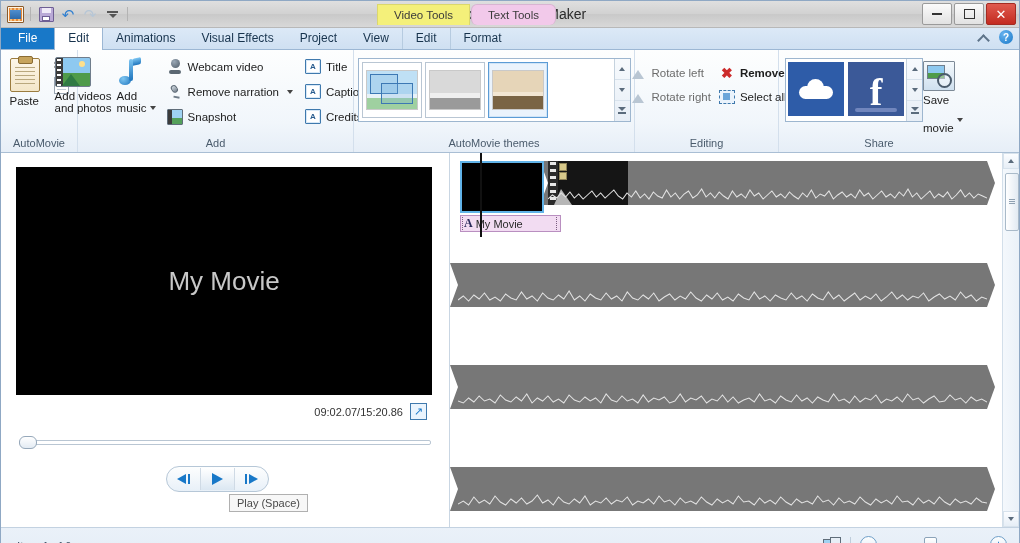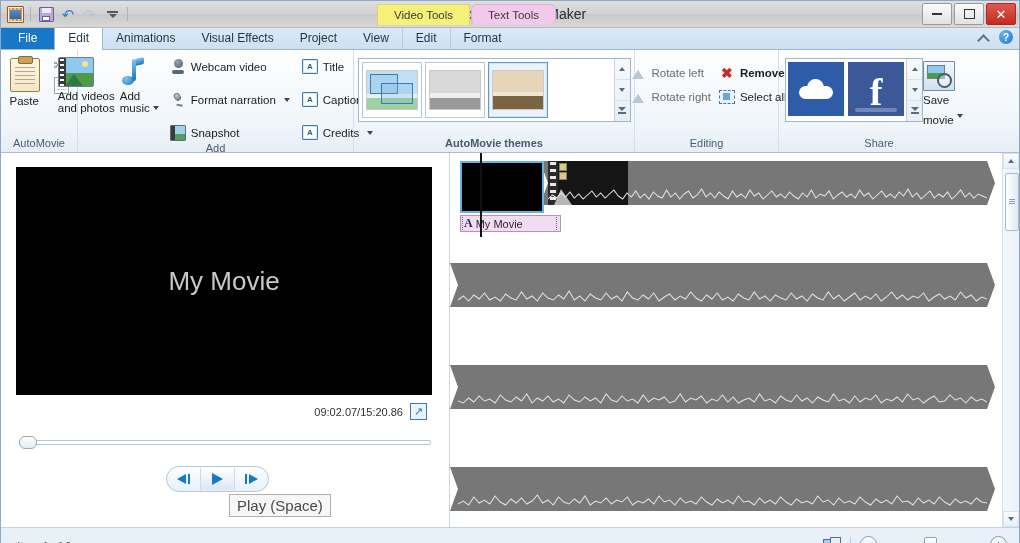--- a/index.html
+++ b/index.html
@@ -113,21 +113,21 @@
   .vidphoto .mtn{position:absolute;left:6px;bottom:0;width:0;height:0;
      border-left:9px solid transparent;border-right:9px solid transparent;border-bottom:12px solid #2f7a44;}
   .noteico{width:26px;height:30px;position:relative;}
   .noteico:before{content:"";position:absolute;left:2px;bottom:2px;width:12px;height:9px;border-radius:50%;
      background:radial-gradient(circle at 35% 30%,#7ec6f2,#1d74bd);}
   .noteico:after{content:"";position:absolute;left:12px;top:2px;width:4px;height:22px;border-radius:2px;
      background:linear-gradient(180deg,#7ec6f2,#1d74bd);}
   .notehead2{position:absolute;right:2px;top:1px;width:9px;height:7px;border-radius:2px;
      background:linear-gradient(180deg,#7ec6f2,#1d74bd);transform:skewY(-14deg);}
 
-  .cmdlist{display:flex;flex-direction:column;gap:16px;padding:4px 0 0 4px;}
+  .cmdlist{display:flex;flex-direction:column;gap:8px;padding:4px 0 0 4px;}
   .cmd{display:flex;align-items:center;gap:5px;height:17px;font-size:11.5px;color:#1c1c1c;cursor:default;white-space:nowrap;}
   .cmd .ci{width:16px;height:16px;display:flex;align-items:center;justify-content:center;flex:0 0 16px;}
   .caret{width:0;height:0;border-left:3.5px solid transparent;border-right:3.5px solid transparent;
      border-top:4px solid #444;margin-left:3px;}
   .bigcaret{width:0;height:0;border-left:4px solid transparent;border-right:4px solid transparent;
      border-top:4.5px solid #333;margin-top:2px;}
 
   .webcam{width:14px;height:15px;position:relative;}
   .webcam:before{content:"";position:absolute;left:3px;top:0;width:9px;height:9px;border-radius:50%;
      background:radial-gradient(circle at 35% 30%,#9aa8b6,#4e5b68);}
@@ -210,21 +210,21 @@
      background:linear-gradient(180deg,#ffffff,#e3ebf3);border:1px solid #96a8ba;}
   .transport{position:absolute;left:165px;top:313px;display:flex;align-items:center;
      border:1px solid #b6c7d7;border-radius:13px;background:linear-gradient(180deg,#fdfefe,#e8f0f8);height:24px;}
   .tbtn{width:33px;height:22px;display:flex;align-items:center;justify-content:center;border-right:1px solid #cfdae5;}
   .tbtn:last-child{border-right:none;}
   .tbtn.mid{background:linear-gradient(180deg,#fff,#dbe7f2);}
   .tri-r{width:0;height:0;border-top:6px solid transparent;border-bottom:6px solid transparent;border-left:11px solid #1878c8;}
   .tri-l{width:0;height:0;border-top:5px solid transparent;border-bottom:5px solid transparent;border-right:9px solid #1878c8;}
   .bar-v{width:2.5px;height:10px;background:#1878c8;}
   .tooltip{position:absolute;left:228px;top:341px;background:#f7f7f7;border:1px solid #b0b0b0;
-     padding:2px 7px;font-size:15px;color:#4a4a4a;}
+     padding:2px 7px;font-size:11px;color:#4a4a4a;}
 
   
   .timeline{flex:1;position:relative;background:#fff;overflow:hidden;}
   .tlscroll{position:absolute;right:0;top:0;width:16px;height:374px;
      background:linear-gradient(90deg,#f4f8fc,#eaf1f8);border-left:1px solid #d3dfea;}
   .tlsb{height:16px;display:flex;align-items:center;justify-content:center;
      background:linear-gradient(180deg,#fbfdff,#e6eef6);border:1px solid #d7e2ec;box-sizing:border-box;}
   .tlthumb{position:absolute;left:2px;top:20px;width:12px;height:56px;border-radius:2px;
      background:linear-gradient(90deg,#ffffff,#e2eaf2);border:1px solid #a9bac9;}
   .tlthumb:after{content:"";position:absolute;left:3px;top:25px;width:6px;height:1px;
@@ -377,21 +377,21 @@
           <div class="cmd">
             <div class="ci">
                 <div class="webcam"></div>
               </div>
             <span>Webcam video</span>
           </div>
           <div class="cmd">
             <div class="ci">
                 <div class="mic"></div>
               </div>
-            <span>Format narration</span>
+            <span>Remove narration</span>
             <div class="caret"></div>
           </div>
           <div class="cmd">
             <div class="ci">
                 <div class="snapico"></div>
               </div>
             <span>Snapshot</span>
           </div>
         </div>
 
@@ -413,21 +413,21 @@
                 <div class="txtico">A</div>
               </div>
             <span>Credits</span>
             <div class="caret"></div>
           </div>
         </div>
       </div>
       <div class="glabel">Add</div>
     </div>
 
-    <div class="grp" style="width:280px;font-weight:bold;">
+    <div class="grp" style="width:280px;">
       <div class="gbody" style="justify-content:center;padding-top:6px;">
         <div class="gallery">
           <div class="thumbs">
             <div class="thumb">
               <div class="timg t1">
                 <div class="box" style="left:3px;top:3px;width:26px;height:18px;"></div>
                 <div class="box" style="left:14px;top:12px;width:30px;height:19px;"></div>
               </div>
             </div>
             <div class="thumb">
@@ -512,21 +512,21 @@
             <div class="gsb">
                 <div class="arw-db"></div>
               </div>
           </div>
         </div>
 
         <div class="bigbtn" style="width:50px;padding-top:5px;">
           <div class="savemovie"></div>
           <div class="lbl">Save</div>
           <div style="display:flex;align-items:center;">
-            <div class="lbl" style="margin-top:8px;">movie</div>
+            <div class="lbl" style="margin-top:16px;">movie</div>
             <div class="caret"></div>
           </div>
         </div>
 
       </div>
       <div class="glabel">Share</div>
     </div>
   </div>
 
   <div class="main">

